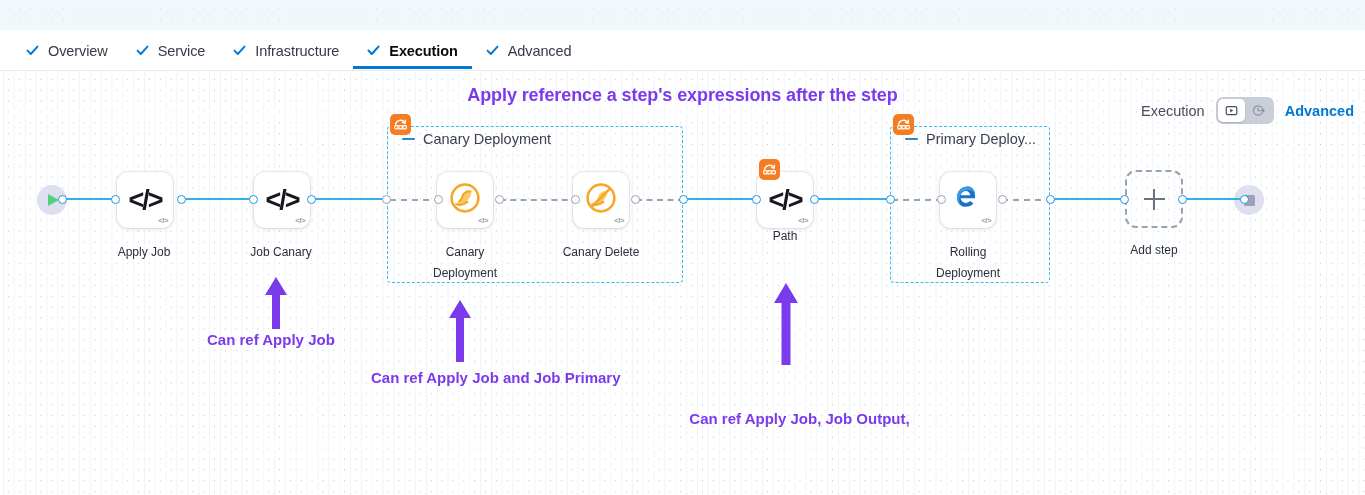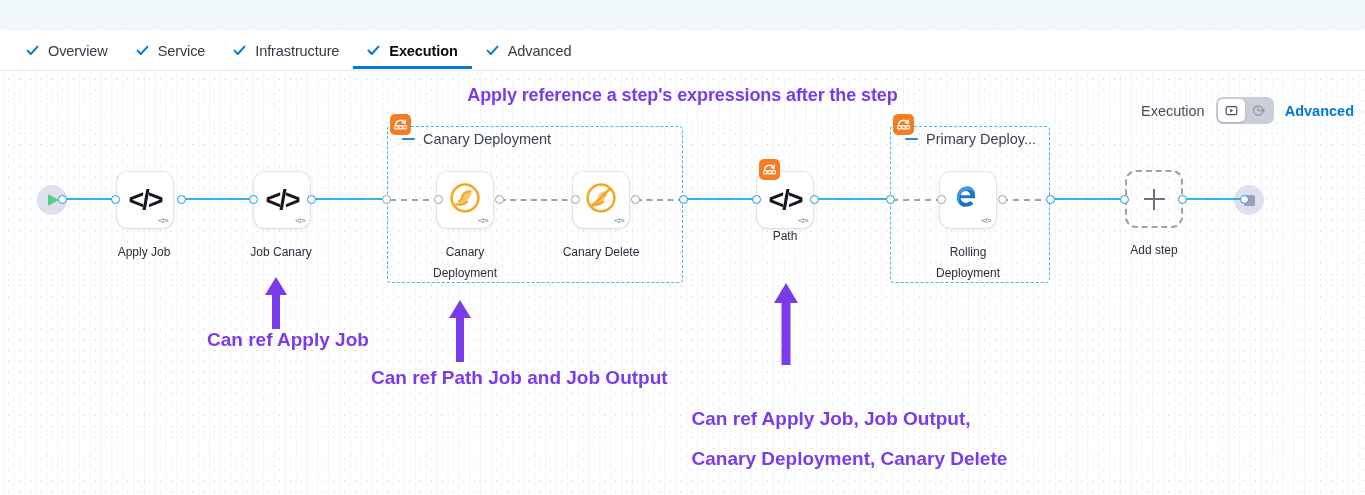--- a/index.html
+++ b/index.html
@@ -313,21 +313,21 @@
   .group-badge svg { display: block; }
 
   
   .anno-arrow {
     position: absolute;
     z-index: 8;
   }
   .anno-arrow svg { display: block; }
   .anno-text {
     position: absolute;
-    font-size: 19px;
+    font-size: 15px;
     font-weight: bold;
     color: #7c3aed;
     line-height: 20px;
     white-space: pre;
     z-index: 8;
   }
 </style>
 </head>
 <body>
 
@@ -558,23 +558,22 @@
     <path d="M13 0 L24 18 L17 18 L17 52 L9 52 L9 18 L2 18 Z" fill="#7c3aed"></path>
   </svg>
 </div>
 <div class="anno-text" style="left:207px; top:330px;">Can ref Apply Job</div>
 
 <div class="anno-arrow" style="left:447px; top:300px;">
   <svg width="26" height="62" viewBox="0 0 26 62">
     <path d="M13 0 L24 18 L17 18 L17 62 L9 62 L9 18 L2 18 Z" fill="#7c3aed"></path>
   </svg>
 </div>
-<div class="anno-text" style="left:371px; top:368px;">Can ref Path Job and Job Output</div>
+<div class="anno-text" style="left:371px; top:368px;">Can ref Apply Job and Job Primary</div>
 
 <div class="anno-arrow" style="left:772px; top:283px;">
   <svg width="28" height="82" viewBox="0 0 28 82">
     <path d="M14 0 L26 20 L18.5 20 L18.5 82 L9.5 82 L9.5 20 L2 20 Z" fill="#7c3aed"></path>
   </svg>
 </div>
-<div class="anno-text" style="left:681px; top:389px;">
+<div class="anno-text" style="left:681px; top:389px;text-align:center;">
   <span>Can ref Apply Job, Job Output,</span><br>
-  <span>Canary Deployment, Canary Delete</span>
 </div>
 
 </body></html>

